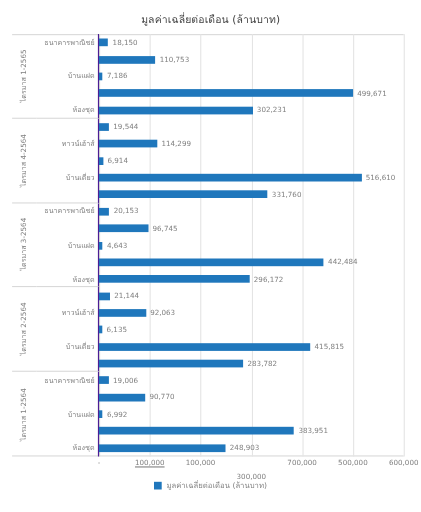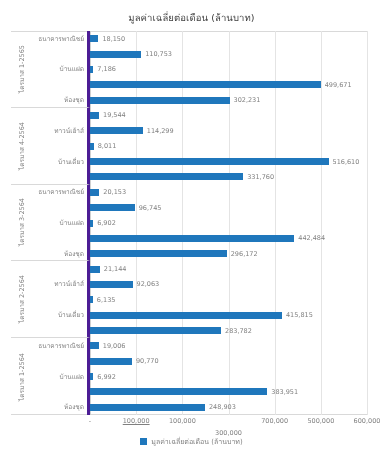--- a/index.html
+++ b/index.html
@@ -104,21 +104,21 @@
     top: 31px;
     width: 57px;
     height: 384px;
   }
   .inner-group {
     position: absolute;
     left: 0;
     width: 57px;
     box-sizing: border-box;
     border-bottom: 1px solid #d9d9d9;
-    border-right: 3px solid #4c1d95;
+    border-right: 1px solid #4c1d95;
   }
   .inner-group.last { border-bottom: none; }
   .inner-label {
     position: absolute;
     right: 3px;
     white-space: nowrap;
     font-size: 6.5px;
     color: #808080;
     text-align: right;
     transform: translateY(-50%);
@@ -204,31 +204,31 @@
       <div class="bar-value" style="left: 7.31754px; top: 38.4px;">7,186</div>
       <div class="bar" title="ไตรมาส 1-2565 : 499,671" style="top: 50.26px; width: 230.681px;"></div>
       <div class="bar-value" style="left: 234.681px; top: 53.76px;">499,671</div>
       <div class="bar" title="ไตรมาส 1-2565 : 302,231" style="top: 65.62px; width: 139.53px;"></div>
       <div class="bar-value" style="left: 143.53px; top: 69.12px;">302,231</div>
       <div class="bar" title="ไตรมาส 4-2564 : 19,544" style="top: 80.98px; width: 9.02281px;"></div>
       <div class="bar-value" style="left: 13.0228px; top: 84.48px;">19,544</div>
       <div class="bar" title="ไตรมาส 4-2564 : 114,299" style="top: 96.34px; width: 52.768px;"></div>
       <div class="bar-value" style="left: 56.768px; top: 99.84px;">114,299</div>
       <div class="bar" title="ไตรมาส 4-2564 : 8,011" style="top: 111.7px; width: 3.69841px;"></div>
-      <div class="bar-value" style="left: 7.69841px; top: 115.2px;">8,011</div>
+      <div class="bar-value" style="left: 7.69841px; top: 115.2px;">6,914</div>
       <div class="bar" title="ไตรมาส 4-2564 : 516,610" style="top: 127.06px; width: 238.502px;"></div>
       <div class="bar-value" style="left: 242.502px; top: 130.56px;">516,610</div>
       <div class="bar" title="ไตรมาส 4-2564 : 331,760" style="top: 142.42px; width: 153.163px;"></div>
       <div class="bar-value" style="left: 157.163px; top: 145.92px;">331,760</div>
       <div class="bar" title="ไตรมาส 3-2564 : 20,153" style="top: 157.78px; width: 9.30397px;"></div>
       <div class="bar-value" style="left: 13.304px; top: 161.28px;">20,153</div>
       <div class="bar" title="ไตรมาส 3-2564 : 96,745" style="top: 173.14px; width: 44.6639px;"></div>
       <div class="bar-value" style="left: 48.6639px; top: 176.64px;">96,745</div>
       <div class="bar" title="ไตรมาส 3-2564 : 6,902" style="top: 188.5px; width: 3.18642px;"></div>
-      <div class="bar-value" style="left: 7.18642px; top: 192px;">6,902</div>
+      <div class="bar-value" style="left: 7.18642px; top: 192px;">4,643</div>
       <div class="bar" title="ไตรมาส 3-2564 : 442,484" style="top: 203.86px; width: 204.28px;"></div>
       <div class="bar-value" style="left: 208.28px; top: 207.36px;">442,484</div>
       <div class="bar" title="ไตรมาส 3-2564 : 296,172" style="top: 219.22px; width: 136.733px;"></div>
       <div class="bar-value" style="left: 140.733px; top: 222.72px;">296,172</div>
       <div class="bar" title="ไตรมาส 2-2564 : 21,144" style="top: 234.58px; width: 9.76148px;"></div>
       <div class="bar-value" style="left: 13.7615px; top: 238.08px;">21,144</div>
       <div class="bar" title="ไตรมาส 2-2564 : 92,063" style="top: 249.94px; width: 42.5024px;"></div>
       <div class="bar-value" style="left: 46.5024px; top: 253.44px;">92,063</div>
       <div class="bar" title="ไตรมาส 2-2564 : 6,135" style="top: 265.3px; width: 2.83232px;"></div>
       <div class="bar-value" style="left: 6.83232px; top: 268.8px;">6,135</div>

